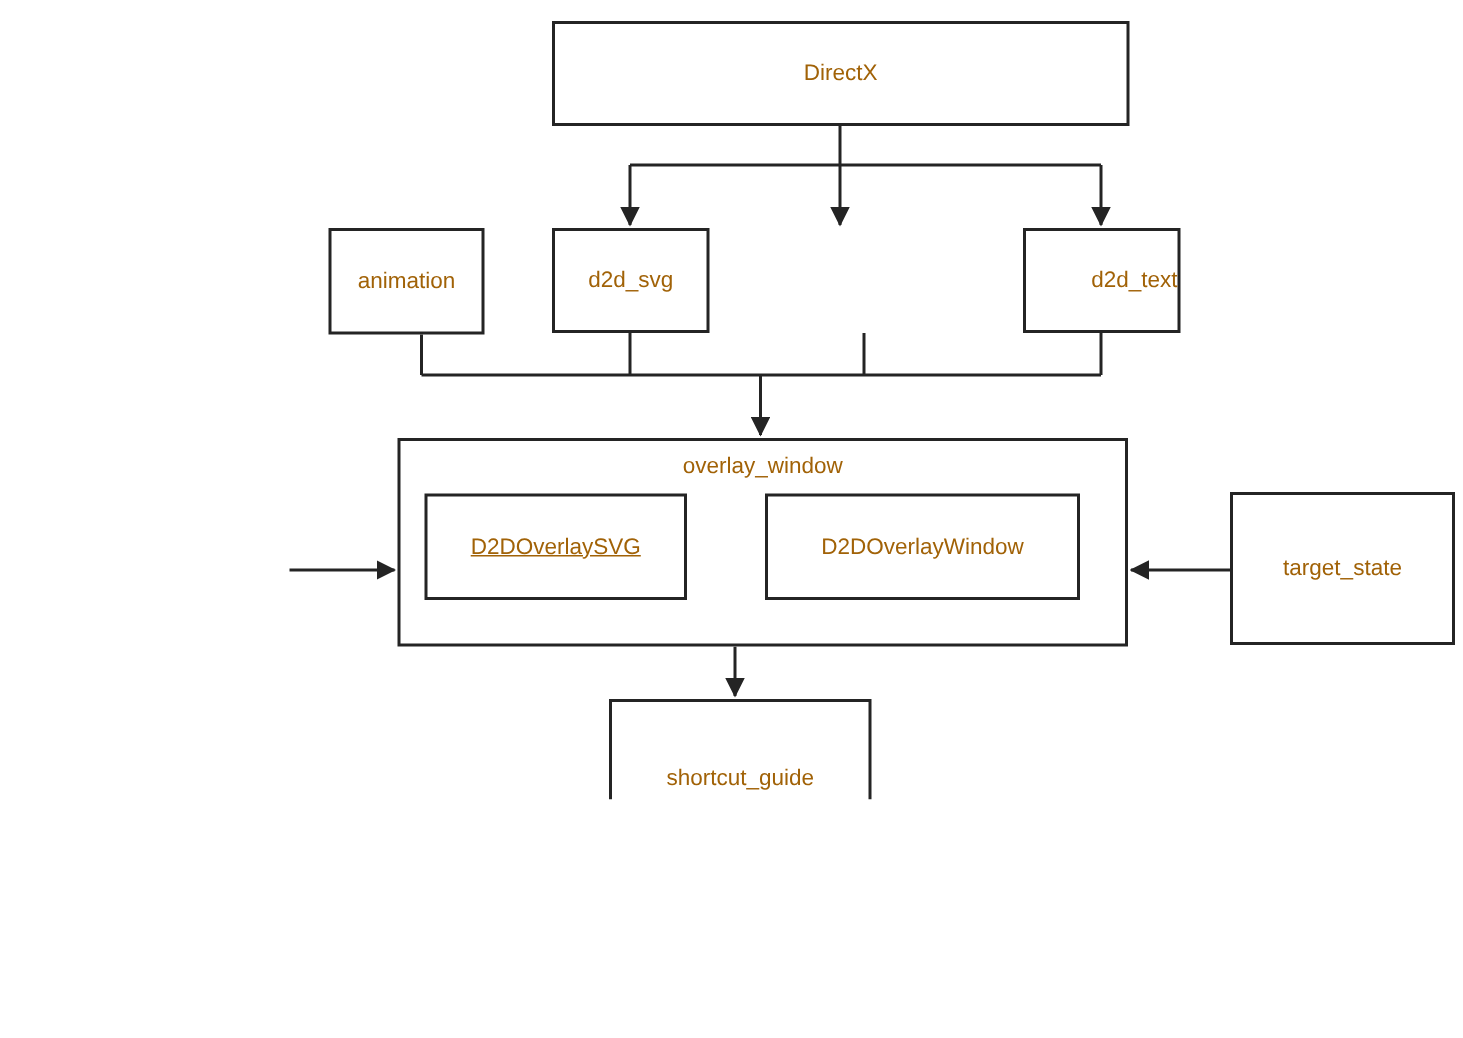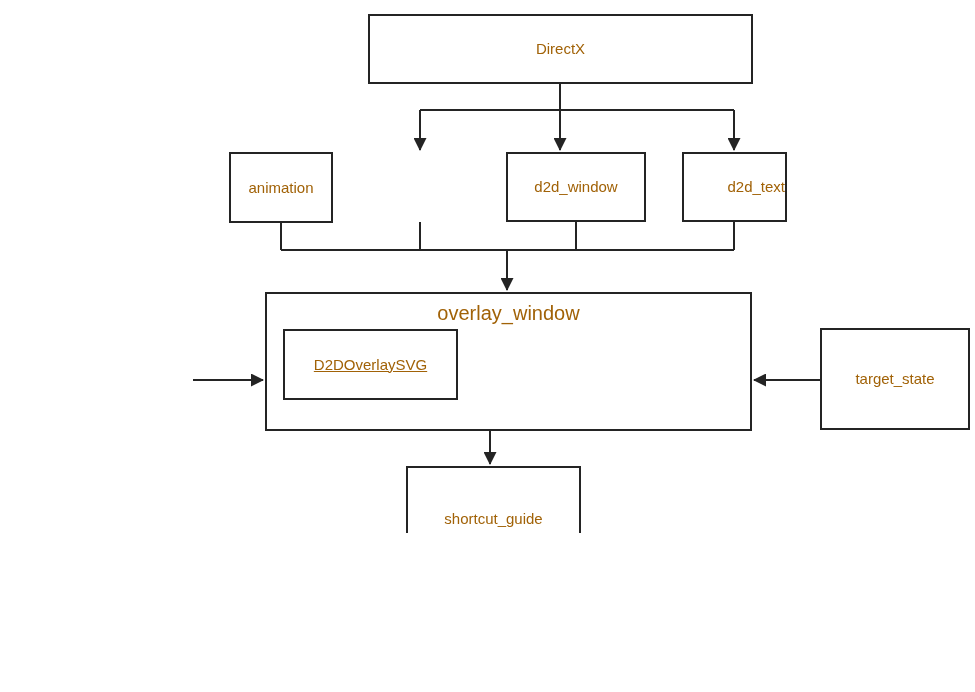--- a/index.html
+++ b/index.html
@@ -40,25 +40,25 @@
     box-sizing: border-box;
     border: 2px solid #242424;
     background: #ffffff;
   }
   .container-title {
     position: absolute;
     top: 8px;
     left: 0;
     width: 100%;
     text-align: center;
-    font-size: 20px;
+    font-size: 15px;
   }
   
   #node-directx            { left: 368px; top: 14px;  width: 385px; height: 70px; }
-  #node-animation          { left: 229px; top: 152px; width: 104px; height: 71px; text-align: center; }
+  #node-animation          { left: 219px; top: 152px; width: 104px; height: 71px; text-align: center; }
   #node-d2d-svg            { left: 368px; top: 152px; width: 105px; height: 70px; }
   #node-d2d-window         { left: 506px; top: 152px; width: 140px; height: 70px; }
   #node-d2d-text           { left: 682px; top: 152px; width: 105px; height: 70px; justify-content: flex-end; }
   #node-overlay-window     { left: 265px; top: 292px; width: 487px; height: 139px; }
   #node-d2d-overlay-svg    { left: 16px;  top: 35px;  width: 175px; height: 71px; text-decoration: underline; }
   #node-d2d-overlay-window { left: 243px; top: 35px;  width: 210px; height: 71px; }
   #node-tasklist-positions { left: 21px;  top: 328px; width: 172px; height: 102px; }
   #node-target-state       { left: 820px; top: 328px; width: 150px; height: 102px; }
   #node-shortcut-guide     { left: 406px; top: 466px; width: 175px; height: 105px; }
   #node-main               { left: 403px; top: 606px; width: 175px; height: 70px; align-items: center; }
@@ -101,33 +101,36 @@
   </svg>
 
   <div class="node" id="node-directx">
     <span>DirectX</span>
   </div>
 
   <div class="node" id="node-animation">
     <span>animation</span>
   </div>
 
+  <div class="node" id="node-d2d-svg">
+    <span>d2d_svg</span>
+  </div>
 
-  <div class="node" id="node-d2d-window">
-    <span>d2d_window</span>
-  </div>
 
   <div class="node" id="node-d2d-text">
     <span>d2d_text</span>
   </div>
 
   <div class="container-node" id="node-overlay-window">
     <div class="container-title">overlay_window</div>
     <div class="node" id="node-d2d-overlay-svg">
       <span>D2DOverlaySVG</span>
+    </div>
+    <div class="node" id="node-d2d-overlay-window">
+      <span>D2DOverlayWindow</span>
     </div>
   </div>
 
 
   <div class="node" id="node-target-state">
     <span>target_state</span>
   </div>
 
   <div class="node" id="node-shortcut-guide">
     <span>shortcut_guide</span>

